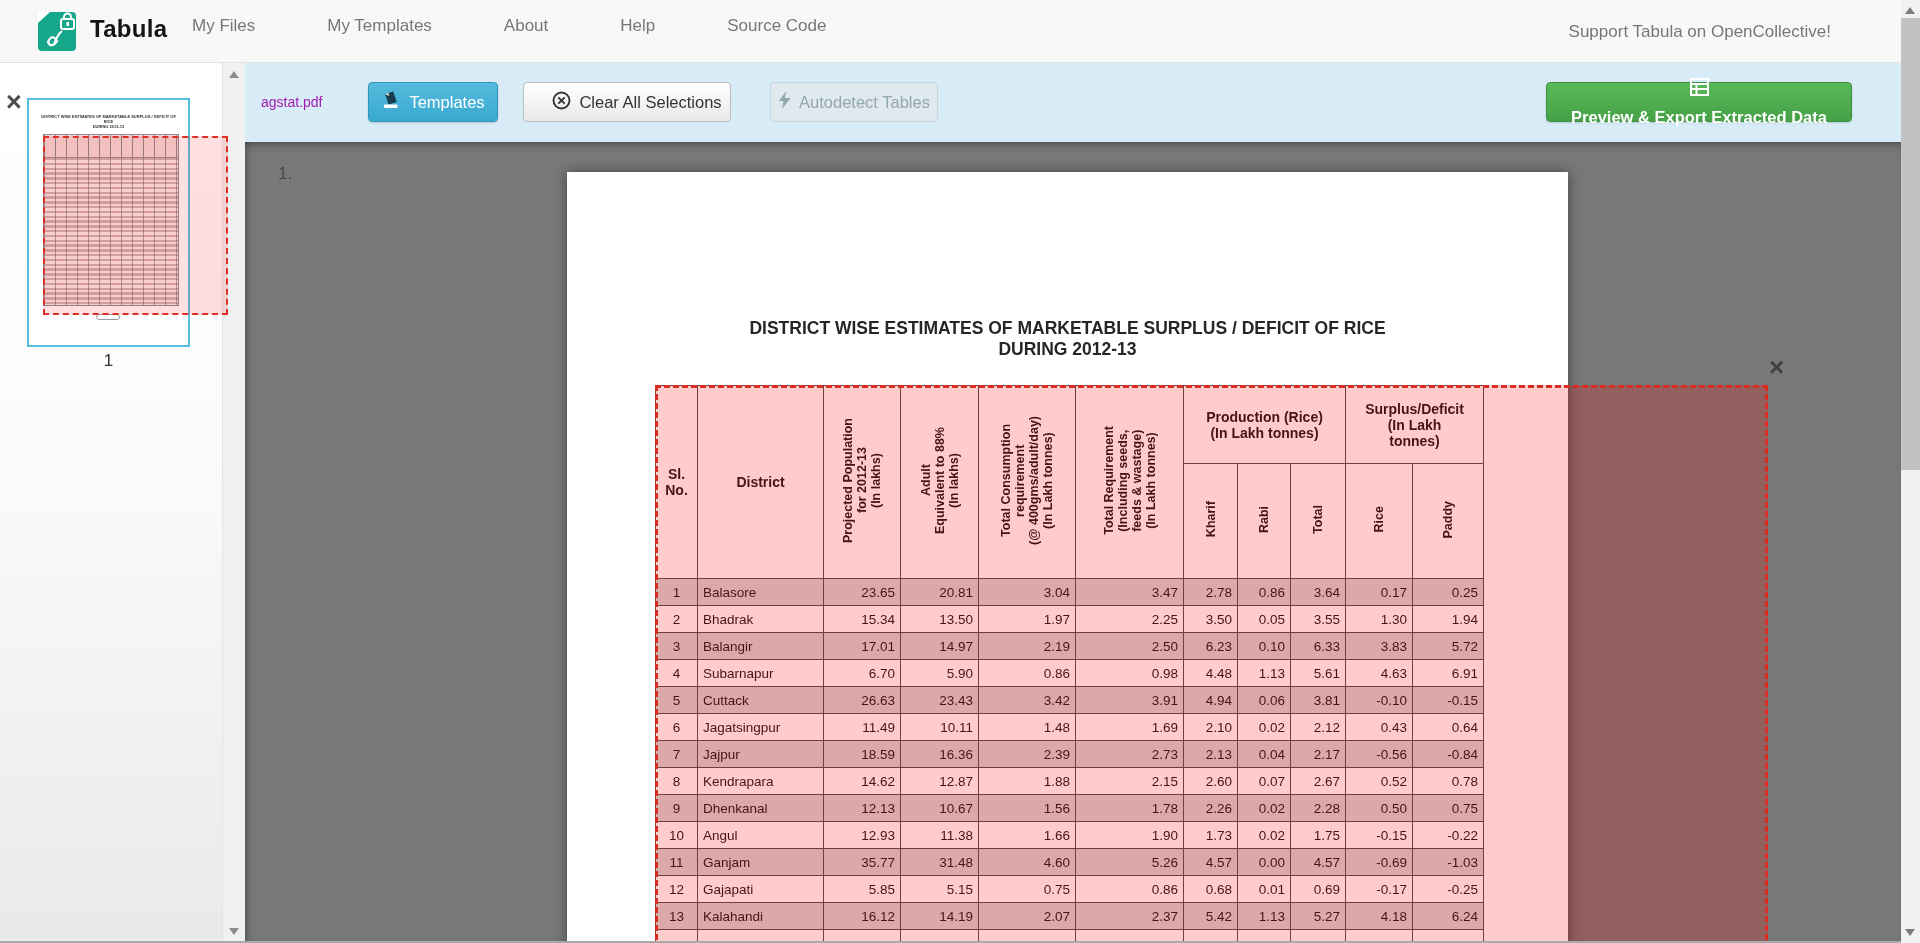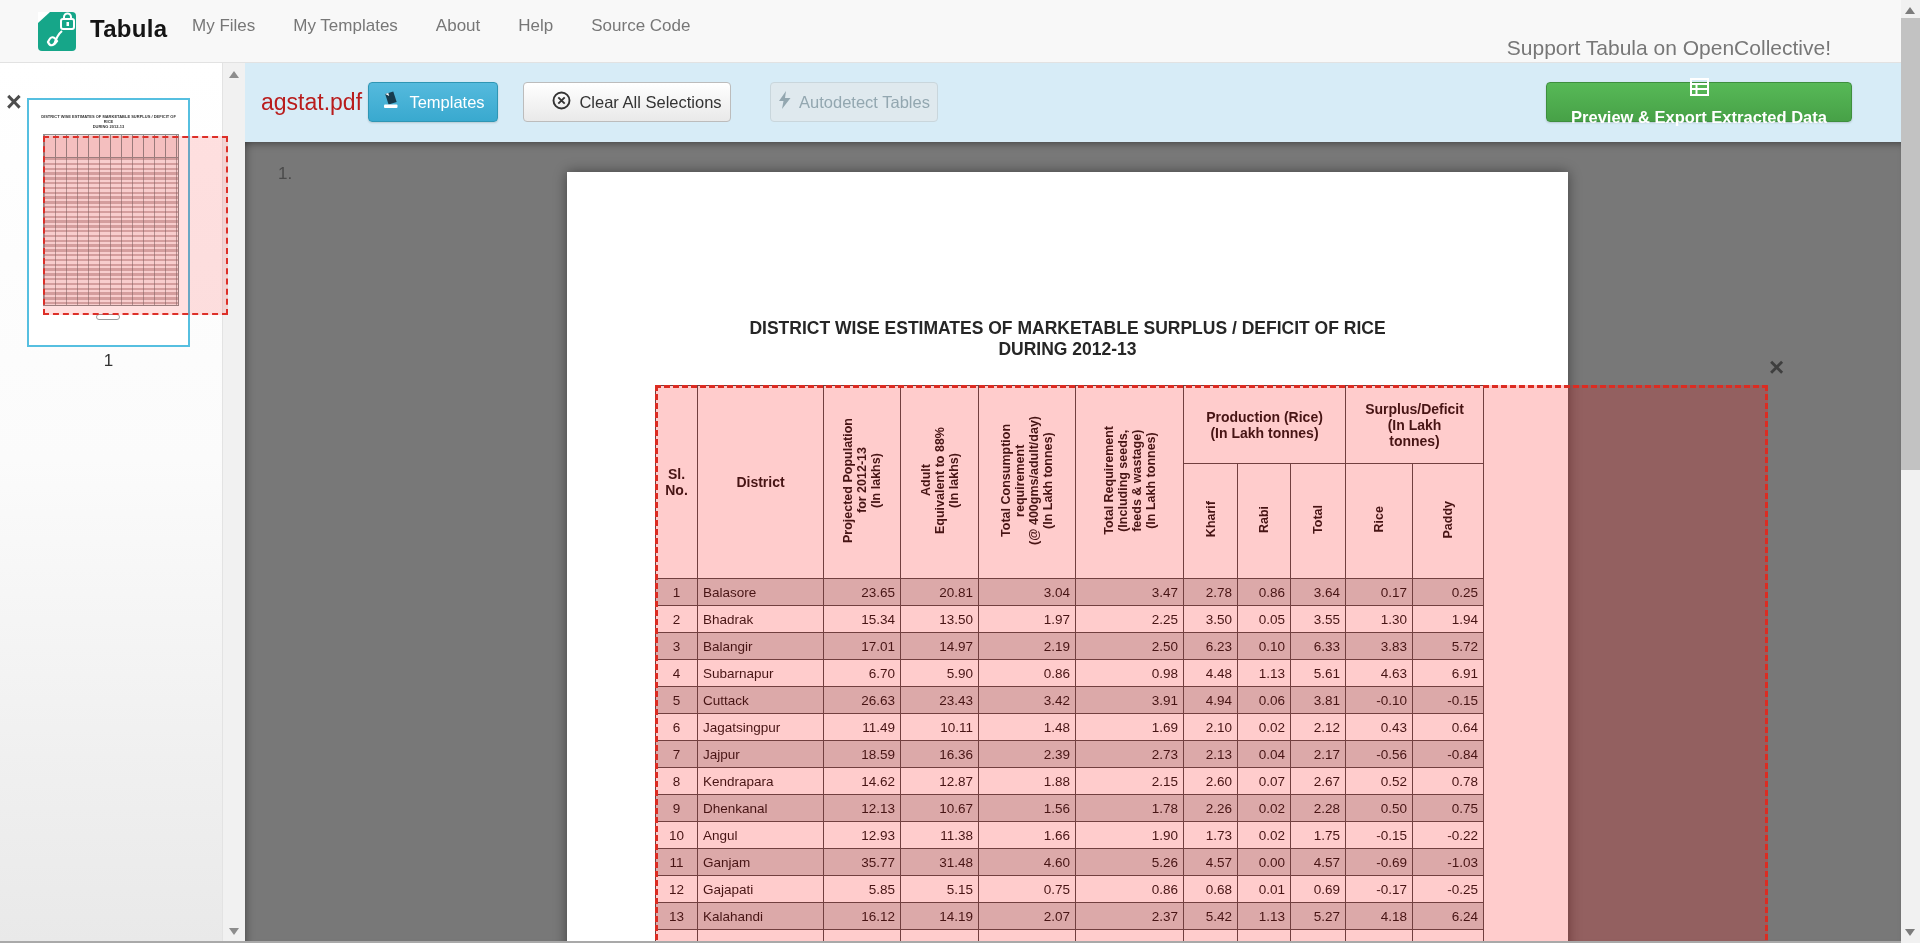--- a/index.html
+++ b/index.html
@@ -3,27 +3,27 @@
 <meta charset="utf-8">
 <style>
   * { margin:0; padding:0; box-sizing:border-box; }
   body { background:#555; font-family:"Liberation Sans", sans-serif; }
   .screen { position:relative; width:1920px; height:943px; overflow:hidden; background:#787878; }
 
   
   .navbar { position:absolute; left:0; top:0; width:1920px; height:63px; background:#f8f8f8; border-bottom:1px solid #e2e2e2; z-index:20; }
   .brand-logo { position:absolute; left:36px; top:9px; }
   .brand-text { position:absolute; left:90px; top:15px; font-size:24px; font-weight:bold; color:#141414; letter-spacing:.3px; }
-  .nav-items { position:absolute; left:173px; top:0; height:52px; display:flex; align-items:center; }
+  .nav-items { position:absolute; left:173px; top:0; height:52px; display:flex; align-items:center;gap:34px; }
   .nav-item { padding:0 19px; font-size:17px; color:#777; cursor:pointer; }
-  .support { position:absolute; right:89px; top:16px; line-height:63px; font-size:21px; color:#777; }
+  .support { position:absolute; right:89px; top:0; line-height:63px; font-size:17px; color:#777; }
 
   
   .toolbar { position:absolute; left:245px; top:63px; width:1656px; height:79px; background:#d7ecf7; z-index:15; }
-  .filename { position:absolute; left:16px; top:19px; height:40px; line-height:40px; font-size:23px; color:#b91c1c; }
+  .filename { position:absolute; left:16px; top:19px; height:40px; line-height:40px; font-size:14px; color:#a21caf; }
   .btn { position:absolute; top:19px; height:40px; border-radius:4px; font-size:16.5px; display:flex; align-items:center; justify-content:center; gap:8px; cursor:pointer; border:1px solid transparent; }
   .btn-info { left:123px; width:130px; background:linear-gradient(#55badd,#39a9cf); border-color:#2f96b4; color:#fff; box-shadow:0 1px 2px rgba(0,0,0,.15); }
   .btn-default { left:278px; width:208px; background:linear-gradient(#ffffff,#e9e9e9); border-color:#bcbcbc; color:#333;padding-left:20px; }
   .btn-disabled { left:525px; width:168px; background:#dfe9ee; border-color:#c9d6dc; color:#93a7b0; cursor:default; }
   .btn-success { left:1301px; width:306px; background:linear-gradient(#57b957,#47a147); border-color:#3e8f3e; color:#fff; font-weight:bold; box-shadow:0 1px 2px rgba(0,0,0,.15);flex-direction:column; }
 
   
   .sidebar { position:absolute; left:0; top:63px; width:245px; height:880px; background:linear-gradient(180deg,#ffffff 0%,#fbfbfb 45%,#e9e9e9 100%); z-index:10; }
   .scrollstrip { position:absolute; left:222px; top:0; width:23px; height:100%; background:#f1f1f1; border-left:1px solid #e3e3e3; }
   .tri-up { position:absolute; left:6px; top:8px; width:0; height:0; border-left:5px solid transparent; border-right:5px solid transparent; border-bottom:7px solid #8d8d8d; }

